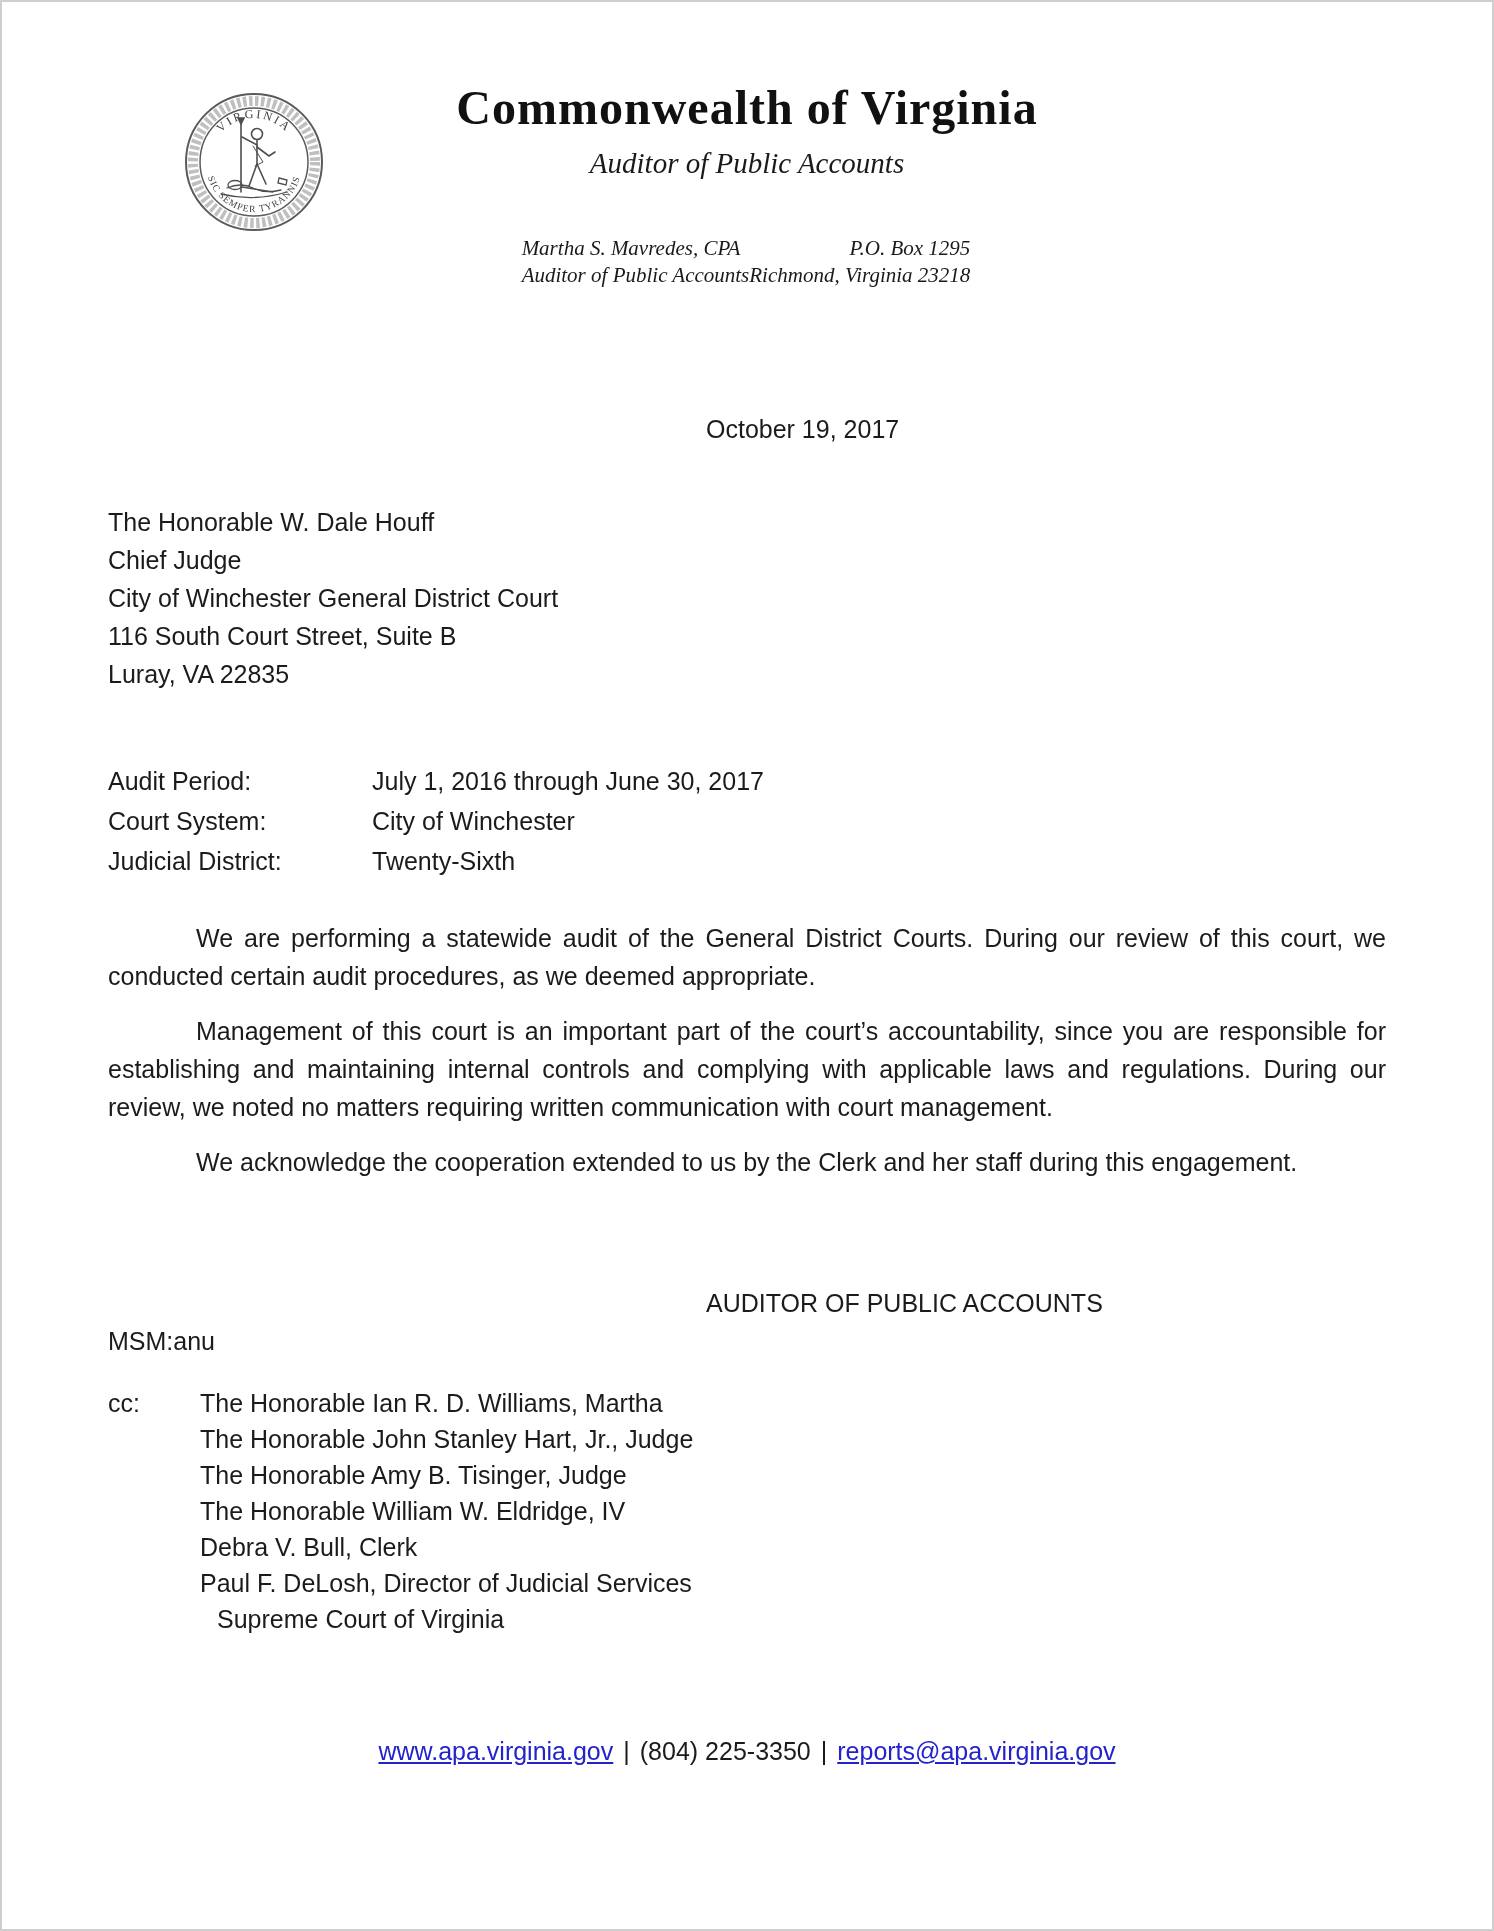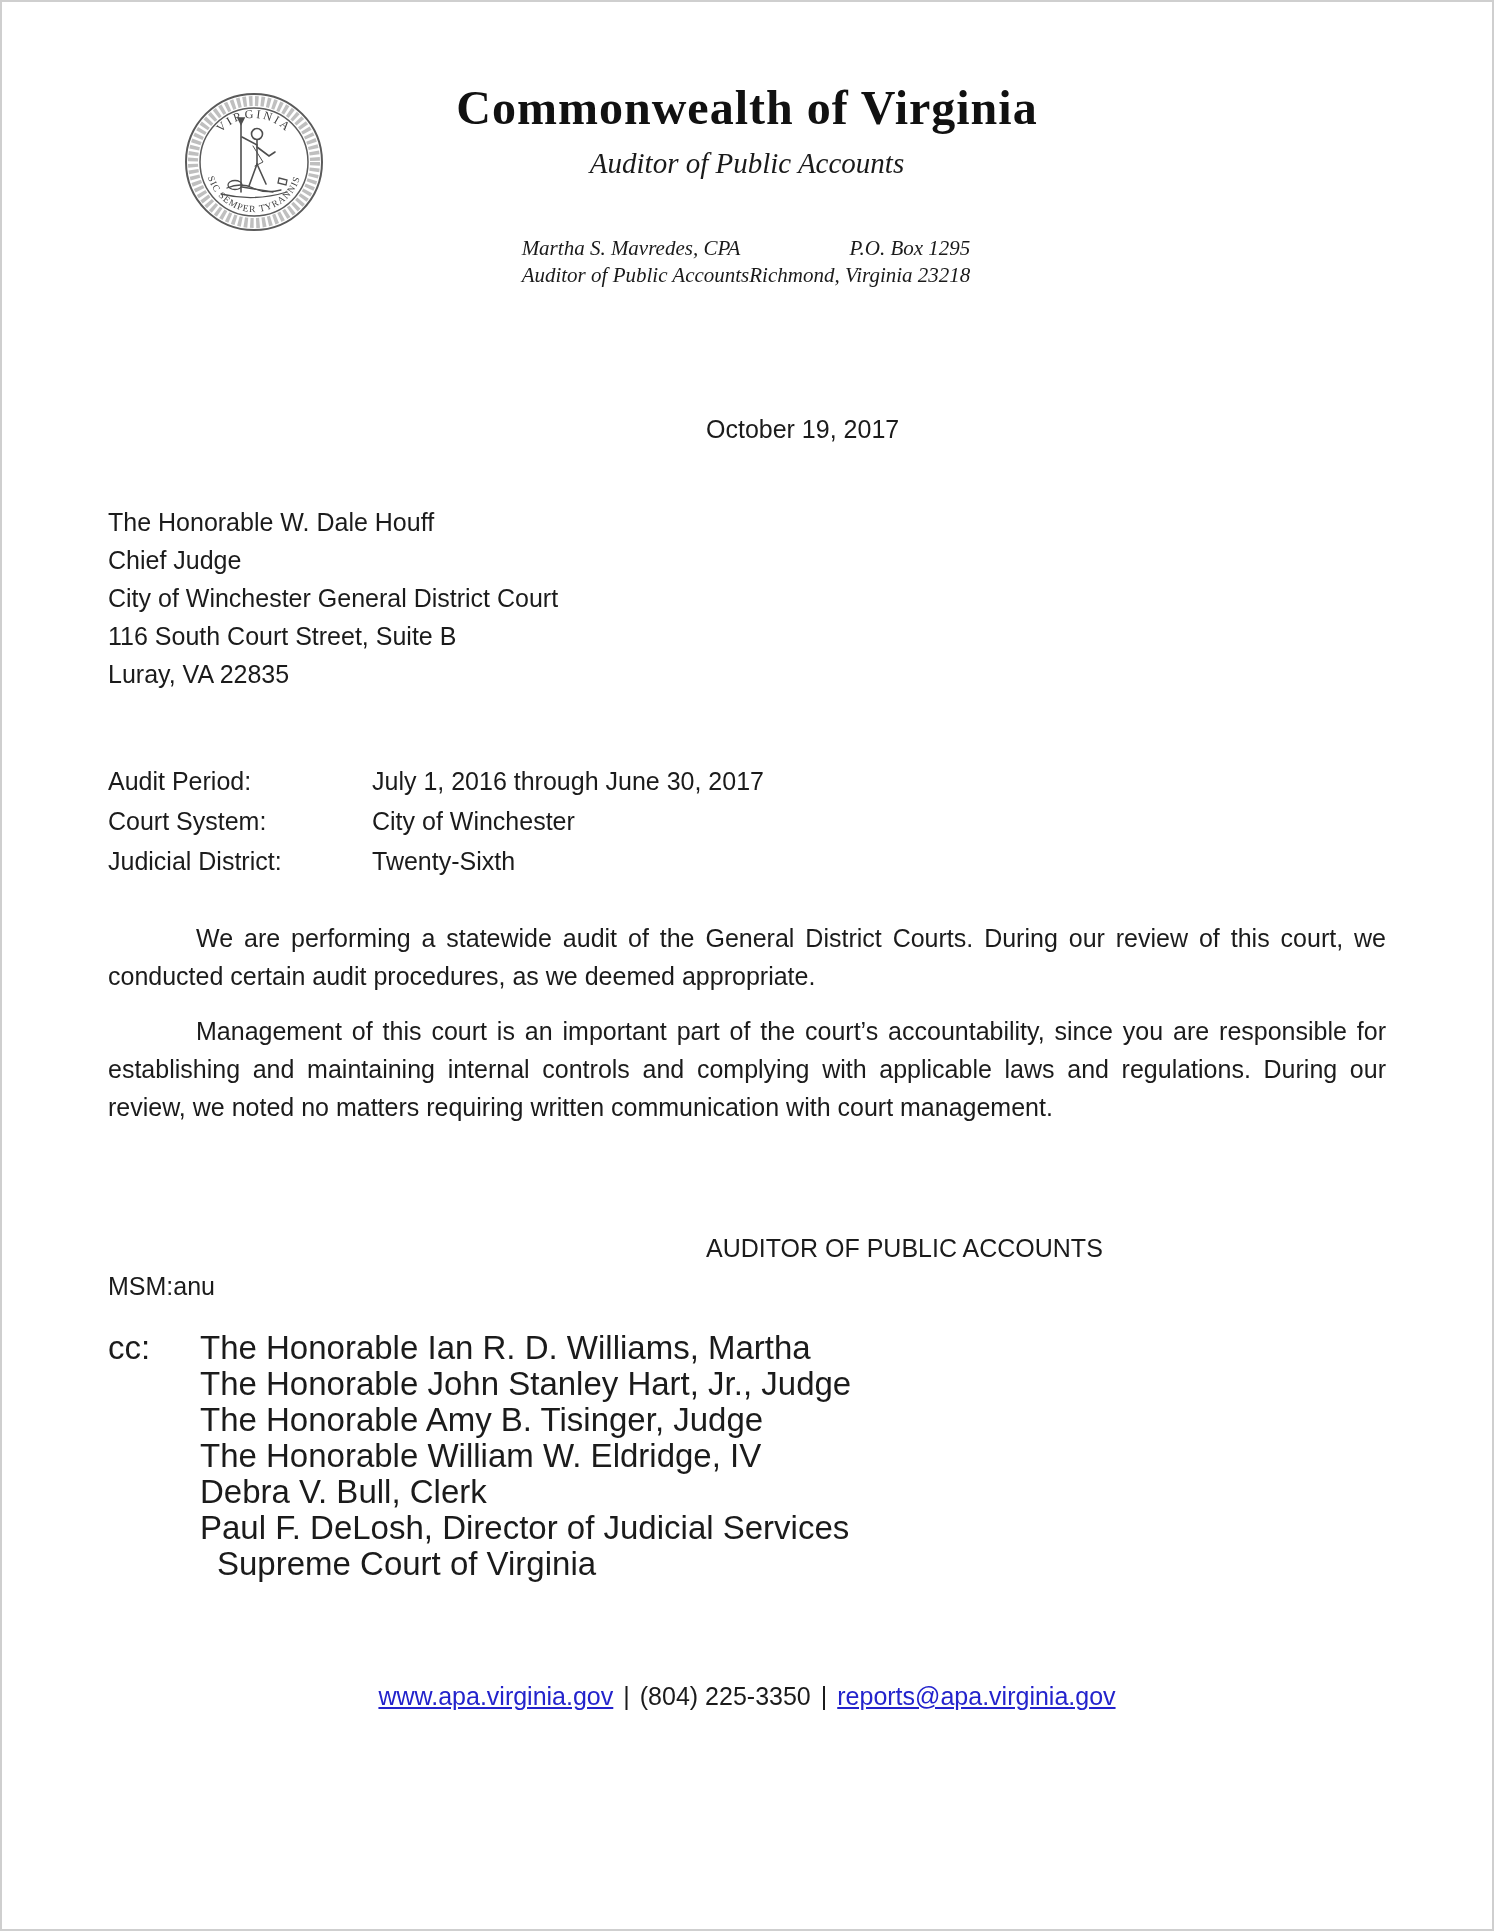--- a/index.html
+++ b/index.html
@@ -66,21 +66,21 @@
     margin:17px 0 0 0;
   }
   .para.first{margin-top:38px;}
   .closing-line{
     margin-top:103px;
     padding-left:598px;
     font-size:25px;
     line-height:38px;
   }
   .reference{font-size:25px;line-height:38px;}
-  .cc-block{display:flex;margin-top:25px;font-size:33px;line-height:36px;}
+  .cc-block{display:flex;margin-top:25px;font-size:25px;line-height:36px;}
   .cc-label{width:92px;flex:0 0 92px;}
   .cc-sub{padding-left:17px;}
   
   .footer{
     margin-top:95px;
     text-align:center;
     font-size:25px;
     line-height:38px;
   }
   .link{text-decoration:underline;cursor:pointer;}
@@ -167,20 +167,21 @@
         <div class="detail-value">City of Winchester</div>
       </div>
       <div class="detail-row">
         <div class="detail-label">Judicial District:</div>
         <div class="detail-value">Twenty-Sixth</div>
       </div>
     </div>
 
     <p class="para first">We are performing a statewide audit of the General District Courts.  During our review of this court, we conducted certain audit procedures, as we deemed appropriate.</p>
     <p class="para">Management of this court is an important part of the court’s accountability, since you are responsible for establishing and maintaining internal controls and complying with applicable laws and regulations.  During our review, we noted no matters requiring written communication with court management.</p>
+    <p class="para">We acknowledge the cooperation extended to us by the Clerk and her staff during this engagement.</p>
 
     <div class="closing-line">AUDITOR OF PUBLIC ACCOUNTS</div>
     <div class="reference">MSM:anu</div>
 
     <div class="cc-block">
       <div class="cc-label">cc:</div>
       <div class="cc-list">
         <div>The Honorable Ian R. D. Williams, Martha</div>
         <div>The Honorable John Stanley Hart, Jr., Judge</div>
         <div>The Honorable Amy B. Tisinger, Judge</div>

